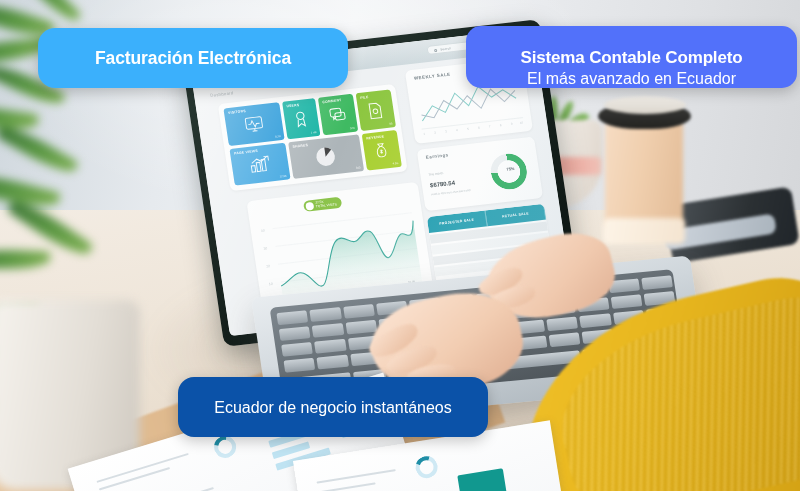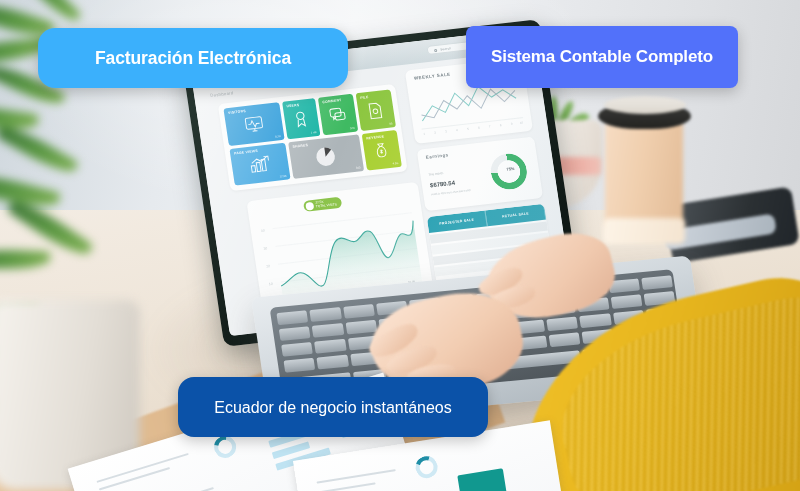--- a/index.html
+++ b/index.html
@@ -264,22 +264,22 @@
   .badge .b-sub   { font-weight:normal; line-height:1.2; }
 
   #badge-facturacion {
     left:38px; top:28px; width:310px; height:60px;
     background:#3BB0FC; border-radius:17px;
   }
   #badge-facturacion .b-title { font-size:17.5px; letter-spacing:-.1px; }
   #badge-facturacion .b-sub   { font-size:16px; margin-top:1px; }
 
   #badge-sistema {
-    left:466px; top:26px; width:272px; height:62px;
-    background:#5271FA; border-radius:8px;
+    left:466px; top:26px; width:331px; height:62px;
+    background:#5271FA; border-radius:15px;justify-content:flex-end;
   }
   #badge-sistema .b-title { font-size:17px; letter-spacing:-.15px; }
   #badge-sistema .b-sub   { font-size:16px; margin-top:1px; }
 
   #badge-analisis {
     left:178px; top:377px; width:310px; height:60px;
     background:#0B52A8; border-radius:16px;
   }
   #badge-analisis .b-title { font-size:17.5px; letter-spacing:-.1px; }
   #badge-analisis .b-sub   { font-size:16px; margin-top:1px; }
@@ -630,19 +630,20 @@
     </div>
 
   </div>
 
   <div class="badge" id="badge-facturacion">
     <div class="b-title">Facturación Electrónica</div>
   </div>
 
   <div class="badge" id="badge-sistema">
     <div class="b-title">Sistema Contable Completo</div>
+    <div class="b-sub">El más avanzado en Ecuador</div>
   </div>
 
   <div class="badge" id="badge-analisis">
     <div class="b-sub">Ecuador de negocio instantáneos</div>
   </div>
 
 </div>
 
 </body></html>

